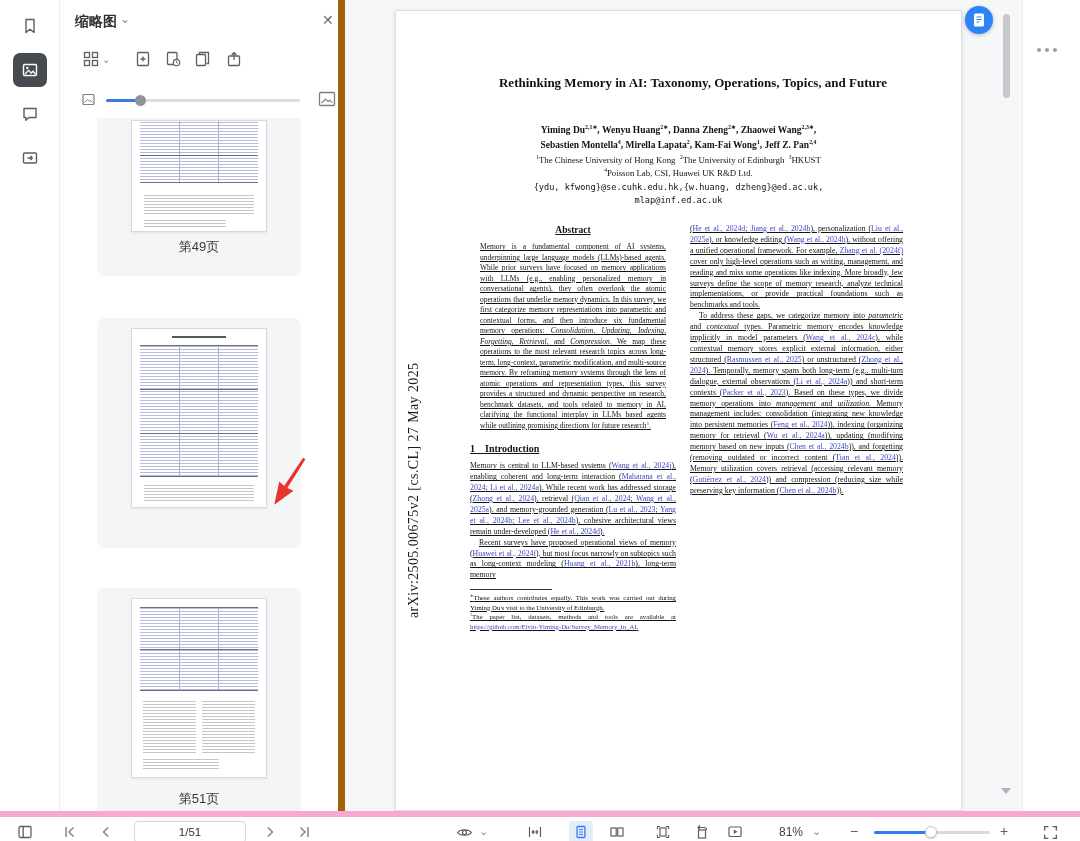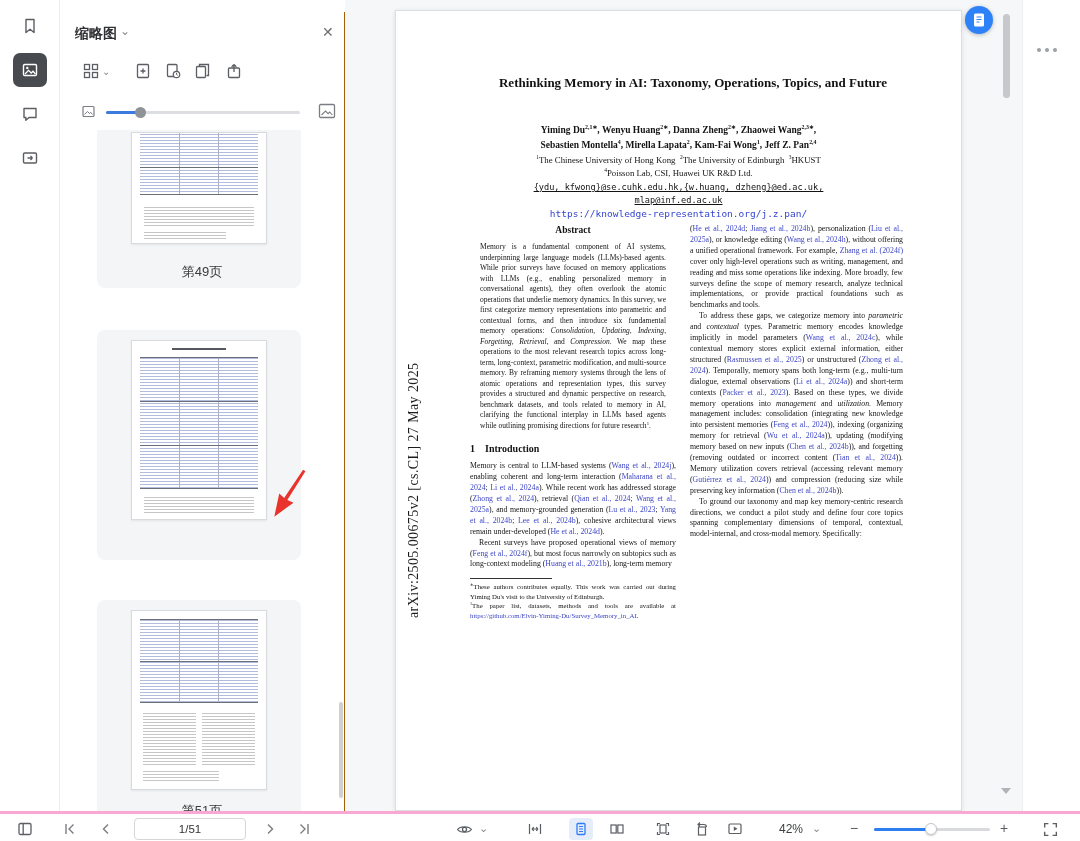--- a/index.html
+++ b/index.html
@@ -9,21 +9,21 @@
 
   
   #left-rail { position:absolute; left:0; top:0; width:60px; height:811px;
                background:#fff; border-right:1px solid #ececec;
                display:flex; flex-direction:column; align-items:center; padding-top:9px; gap:10px; }
   .rail-btn { width:34px; height:34px; border-radius:7px; display:flex; align-items:center; justify-content:center; cursor:pointer; }
   .rail-btn.active { background:#474b50; }
 
   
   #thumb-panel { position:absolute; left:60px; top:0; width:285px; height:811px;
-                 background:#fff; border-right:1px solid #a16207; overflow:hidden;margin-top:12px; }
+                 background:#fff; border-right:7px solid #a16207; overflow:hidden; }
   .tp-title { position:absolute; left:15px; top:13px; font-size:14px; color:#2f3033; font-weight:bold; }
   .tp-caret { position:absolute; left:60px; top:12px; font-size:12px; color:#87898c; cursor:pointer; }
   .tp-close { position:absolute; left:262px; top:12px; font-size:14px; color:#6b6d70; cursor:pointer; }
   .tp-tools { position:absolute; left:0; top:46px; width:100%; height:30px; }
   .tool-ic { position:absolute; top:4px; cursor:pointer; }
   .tool-caret { position:absolute; left:42px; top:8px; font-size:10px; color:#87898c; }
   .tp-sliderrow { position:absolute; left:0; top:86px; width:100%; height:28px; }
   .zoom-track { position:absolute; left:46px; top:13px; width:194px; height:3px; background:#dcdee1; border-radius:2px; cursor:pointer; }
   .zoom-fill  { position:absolute; left:0; top:0; height:3px; width:34px; background:#3a7bdd; border-radius:2px; }
   .zoom-handle{ position:absolute; left:29px; top:-4px; width:11px; height:11px; border-radius:50%; background:#8f9296; cursor:pointer; }
@@ -48,24 +48,24 @@
   #page { position:absolute; left:50px; top:10px; width:567px; height:801px; background:#fff;
           border:1px solid #dcdee1; box-shadow:0 1px 5px rgba(0,0,0,.10); overflow:hidden;
           font-family:"Liberation Serif",serif; color:#131313; }
   .arxiv { position:absolute; left:10px; top:225px; height:382px; writing-mode:vertical-rl;
            transform:rotate(180deg); display:flex; align-items:center;
            font-size:14px; letter-spacing:.4px; color:#1c1c1c; white-space:nowrap; }
   .p-title   { position:absolute; left:0; right:0; top:64px; text-align:center; font-weight:bold; font-size:13px; line-height:1.3;padding-left:29px; }
   .p-authors { position:absolute; left:0; right:0; top:112px; text-align:center; font-weight:bold; font-size:9.5px; line-height:1.55; }
   .p-affil   { position:absolute; left:0; right:0; top:143px; text-align:center; font-size:8.8px; line-height:1.5; }
   .p-email   { position:absolute; left:0; right:0; top:170px; text-align:center;
-               font-family:"DejaVu Sans Mono",monospace; font-size:8.6px; line-height:1.5;text-decoration:underline; }
+               font-family:"DejaVu Sans Mono",monospace; font-size:8.6px; line-height:1.5; }
   .p-url     { position:absolute; left:0; right:0; top:197px; text-align:center;
                font-family:"DejaVu Sans Mono",monospace; font-size:9.5px; color:#3544cf; cursor:pointer; }
-  .col  { position:absolute; top:213px; font-size:7.8px; line-height:1.4; text-align:justify; }
+  .col  { position:absolute; top:213px; font-size:7.8px; line-height:1.4; text-align:justify;text-decoration:underline; }
   .colL { left:74px;  width:206px; }
   .colR { left:294px; width:213px; }
   .abs-title { text-align:center; font-weight:bold; font-size:9.5px; margin-bottom:5px; }
   .abstract  { font-size:7.5px; margin:0 10px; }
   .sec-title { font-size:10px; font-weight:bold; margin:11px 0 5px; text-align:left; }
   .para { text-indent:9px; }
   .para.noind { text-indent:0; }
   .bullet { padding-left:11px; text-indent:-7px; margin-top:3px; }
   .fnrule { width:82px; border-top:1px solid #333; margin:8px 0 3px; }
   .footnote { font-size:6.8px; line-height:1.4; }
@@ -78,21 +78,21 @@
   #doc-scrollbar { position:absolute; left:658px; top:14px; width:7px; height:84px; background:#c6c8cb; border-radius:4px; cursor:pointer; }
   #scroll-down { position:absolute; left:656px; top:788px; width:0; height:0;
                  border-left:5px solid transparent; border-right:5px solid transparent; border-top:6px solid #b0b3b8; }
 
   
   #right-rail { position:absolute; left:1022px; top:0; width:58px; height:811px; background:#fff; border-left:1px solid #ededed; }
   .dots { position:absolute; left:14px; top:48px; display:flex; gap:4px; cursor:pointer; }
   .dots i { width:4px; height:4px; border-radius:50%; background:#9aa0a6; }
 
   
-  #bottom-bar { position:absolute; left:0; top:811px; width:1080px; height:30px; background:#fff; border-top:3px solid #f9a8d4; }
+  #bottom-bar { position:absolute; left:0; top:811px; width:1080px; height:30px; background:#fff; border-top:6px solid #f9a8d4; }
   .bb { position:absolute; top:7px; cursor:pointer; }
   .pagebox { position:absolute; left:134px; top:4px; width:112px; height:22px; border:1px solid #d5d5d5; border-radius:4px;
              background:#fff; text-align:center; font-size:11.5px; line-height:20px; color:#333; cursor:text; }
   .vm { position:absolute; top:4px; width:24px; height:22px; border-radius:4px; display:flex; align-items:center; justify-content:center; cursor:pointer; }
   .vm.active { background:#e5edfb; }
   .zoom-label { position:absolute; left:779px; top:8px; font-size:12px; color:#3c3e41; cursor:pointer; }
   .bb-caret { position:absolute; font-size:11px; color:#87898c; top:8px; cursor:pointer; }
   .z-track { position:absolute; left:874px; top:14px; width:116px; height:3px; background:#d9dadd; border-radius:2px; cursor:pointer; }
   .z-fill  { position:absolute; left:0; top:0; width:56px; height:3px; background:#2d7ff0; border-radius:2px; }
   .z-handle{ position:absolute; left:51px; top:-5px; width:12px; height:12px; border-radius:50%;
@@ -206,21 +206,21 @@
       <div class="p-card" style="top:-10px;height:168px"></div>
       <div class="p-thumb" style="top:2px;height:112px">
         <div class="t-table stripes-b" style="top:-2px;height:64px;border-top:none">
           <div class="t-vline" style="left:33%"></div>
             <div class="t-vline" style="left:66%"></div>
         </div>
         <div class="t-rule" style="top:34px"></div>
         <div class="t-cap stripes-g" style="top:74px;left:9%;right:9%;height:20px"></div>
         <div class="t-cap stripes-g" style="top:99px;left:9%;right:30%;height:7px"></div>
       </div>
-      <div class="p-label" style="top:133px">第49页</div>
+      <div class="p-label" style="top:120px">第49页</div>
 
       <div class="p-card" style="top:200px;height:230px"></div>
       <div class="p-thumb" style="top:210px;height:180px">
         <div class="t-bar" style="top:7px;left:30%;right:30%"></div>
         <div class="t-table stripes-b" style="top:16px;height:132px">
           <div class="t-vline" style="left:33%"></div>
             <div class="t-vline" style="left:66%"></div>
         </div>
         <div class="t-rule" style="top:60px"></div>
         <div class="t-rule" style="top:104px"></div>
@@ -260,37 +260,35 @@
         <div>Sebastien Montella<sup>4</sup>, Mirella Lapata<sup>2</sup>, Kam-Fai Wong<sup>1</sup>, Jeff Z. Pan<sup>2,4</sup></div>
       </div>
       <div class="p-affil">
         <div><sup>1</sup>The Chinese University of Hong Kong <sup>2</sup>The University of Edinburgh <sup>3</sup>HKUST</div>
         <div><sup>4</sup>Poisson Lab, CSI, Huawei UK R&amp;D Ltd.</div>
       </div>
       <div class="p-email">
         <div>{ydu, kfwong}@se.cuhk.edu.hk,{w.huang, dzheng}@ed.ac.uk,</div>
         <div>mlap@inf.ed.ac.uk</div>
       </div>
-      <div class="p-url">https://knowledge-representation.org/j.z.pan/</div>
 
       <div class="col colL">
         <div class="abs-title">Abstract</div>
         <p class="abstract">Memory is a fundamental component of AI systems, underpinning large language models (LLMs)-based agents. While prior surveys have focused on memory applications with LLMs (e.g., enabling personalized memory in conversational agents), they often overlook the atomic operations that underlie memory dynamics. In this survey, we first categorize memory representations into parametric and contextual forms, and then introduce six fundamental memory operations: <i>Consolidation</i>, <i>Updating</i>, <i>Indexing</i>, <i>Forgetting</i>, <i>Retrieval</i>, and <i>Compression</i>. We map these operations to the most relevant research topics across long-term, long-context, parametric modification, and multi-source memory. By reframing memory systems through the lens of atomic operations and representation types, this survey provides a structured and dynamic perspective on research, benchmark datasets, and tools related to memory in AI, clarifying the functional interplay in LLMs based agents while outlining promising directions for future research<sup>1</sup>.</p>
         <div class="sec-title">1 Introduction</div>
         <p class="para noind">Memory is central to LLM-based systems (<span class="cite">Wang et al., 2024j</span>), enabling coherent and long-term interaction (<span class="cite">Maharana et al., 2024</span>; <span class="cite">Li et al., 2024a</span>). While recent work has addressed storage (<span class="cite">Zhong et al., 2024</span>), retrieval (<span class="cite">Qian et al., 2024</span>; <span class="cite">Wang et al., 2025a</span>), and memory-grounded generation (<span class="cite">Lu et al., 2023</span>; <span class="cite">Yang et al., 2024b</span>; <span class="cite">Lee et al., 2024b</span>), cohesive architectural views remain under-developed (<span class="cite">He et al., 2024d</span>).</p>
-        <p class="para">Recent surveys have proposed operational views of memory (<span class="cite">Feng et al., 2024f</span>), but most focus narrowly on subtopics such as long-context modeling (<span class="cite">Huang et al., 2021b</span>), long-term memory</p>
+        <p class="para">Recent surveys have proposed operational views of memory (<span class="cite">Huawei et al., 2024f</span>), but most focus narrowly on subtopics such as long-context modeling (<span class="cite">Huang et al., 2021b</span>), long-term memory</p>
         <div class="fnrule"></div>
         <p class="footnote"><sup>∗</sup>These authors contributes equally. This work was carried out during Yiming Du's visit to the University of Edinburgh.</p>
         <p class="footnote"><sup>1</sup>The paper list, datasets, methods and tools are available at <span class="cite">https://github.com/Elvin-Yiming-Du/Survey_Memory_in_AI</span>.</p>
       </div>
 
       <div class="col colR">
         <p class="para noind">(<span class="cite">He et al., 2024d</span>; <span class="cite">Jiang et al., 2024b</span>), personalization (<span class="cite">Liu et al., 2025a</span>), or knowledge editing (<span class="cite">Wang et al., 2024h</span>), without offering a unified operational framework. For example, <span class="cite">Zhang et al. (2024f)</span> cover only high-level operations such as writing, management, and reading and miss some operations like indexing. More broadly, few surveys define the scope of memory research, analyze technical implementations, or provide practical foundations such as benchmarks and tools.</p>
         <p class="para">To address these gaps, we categorize memory into <i>parametric</i> and <i>contextual</i> types. Parametric memory encodes knowledge implicitly in model parameters (<span class="cite">Wang et al., 2024c</span>), while contextual memory stores explicit external information, either structured (<span class="cite">Rasmussen et al., 2025</span>) or unstructured (<span class="cite">Zhong et al., 2024</span>). Temporally, memory spans both long-term (e.g., multi-turn dialogue, external observations (<span class="cite">Li et al., 2024a</span>)) and short-term contexts (<span class="cite">Packer et al., 2023</span>). Based on these types, we divide memory operations into <i>management</i> and <i>utilization</i>. Memory management includes: consolidation (integrating new knowledge into persistent memories (<span class="cite">Feng et al., 2024</span>)), indexing (organizing memory for retrieval (<span class="cite">Wu et al., 2024a</span>)), updating (modifying memory based on new inputs (<span class="cite">Chen et al., 2024b</span>)), and forgetting (removing outdated or incorrect content (<span class="cite">Tian et al., 2024</span>)). Memory utilization covers retrieval (accessing relevant memory (<span class="cite">Gutiérrez et al., 2024</span>)) and compression (reducing size while preserving key information (<span class="cite">Chen et al., 2024b</span>)).</p>
-        <p class="para">To ground our taxonomy and map key memory-centric research directions, we conduct a pilot study and define four core topics spanning complementary dimensions of temporal, contextual, model-internal, and cross-modal memory. Specifically:</p>
       </div>
     </div>
 
     <div id="float-translate">
       <span>
         <svg width="16" height="16" viewBox="0 0 16 16">
             <rect x="3" y="1.5" width="10" height="13" rx="1.5" fill="#fff"></rect>
             <path d="M5.5 5h5M5.5 7.5h5M5.5 10h3" stroke="#2e82f7" stroke-width="1.1"></path>
           </svg>
       </span>
@@ -374,21 +372,21 @@
           <path d="M6 1.5L4 3.5l2 2" fill="none" stroke="#5b5e63" stroke-width="1.2"></path>
         </svg>
     </span>
     <span class="vm" style="left:723px">
       <svg width="16" height="16" viewBox="0 0 16 16">
           <rect x="2" y="3" width="12" height="9.5" rx="1" fill="none" stroke="#5b5e63" stroke-width="1.2"></rect>
           <path d="M6.8 5.5v4.5l3.7-2.25z" fill="#5b5e63"></path>
         </svg>
     </span>
 
-    <span class="zoom-label">42%</span>
+    <span class="zoom-label">81%</span>
     <span class="bb-caret" style="left:812px">⌄</span>
     <span class="glyph-btn" style="left:850px">−</span>
     <div class="z-track">
       <div class="z-fill"></div>
       <div class="z-handle"></div>
     </div>
     <span class="glyph-btn" style="left:1000px">+</span>
     <span class="bb" style="left:1042px">
       <svg width="17" height="17" viewBox="0 0 16 16">
           <path d="M2.5 6V2.5H6M13.5 6V2.5H10M2.5 10v3.5H6M13.5 10v3.5H10" fill="none" stroke="#5b5e63" stroke-width="1.3"></path>

